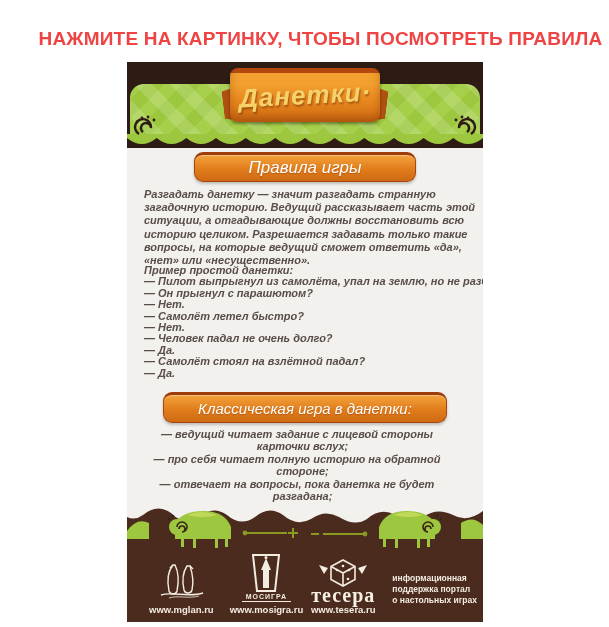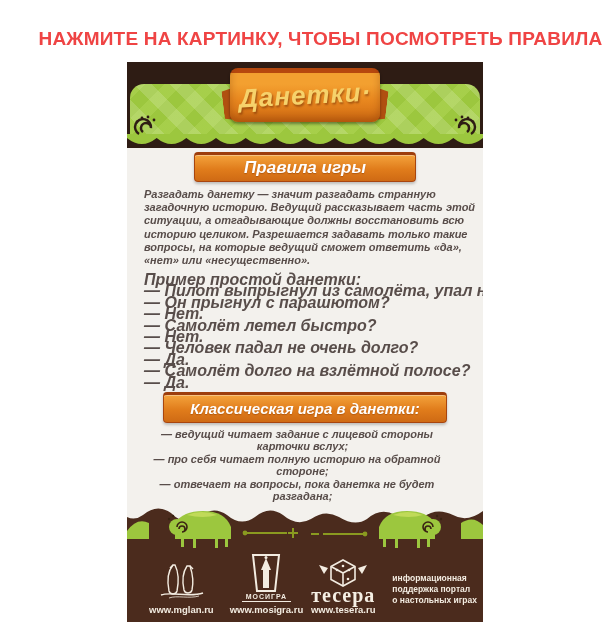--- a/index.html
+++ b/index.html
@@ -52,34 +52,34 @@
     font-size:26px; font-weight:bold; font-style:italic; color:#f6d26b;
     transform:rotate(-3deg); letter-spacing:1px;
     text-shadow:1px 2px 2px rgba(90,30,0,.45);
   }
 
   
   .pill {
     position:absolute; left:50%; transform:translateX(-50%);
     background:linear-gradient(#f4a33c, #e07c1b 55%, #cf6a14);
     border:1px solid #a8450e; border-top:3px solid #9d3d0c;
-    border-radius:4px; color:#ffffff; font-weight:bold; font-style:italic;
+    border-radius:9px; color:#ffffff; font-weight:normal; font-style:italic;
     display:flex; align-items:center; justify-content:center;
     box-shadow:0 2px 3px rgba(0,0,0,.22), inset 0 1px 0 rgba(255,255,255,.35);
     text-shadow:0 1px 1px rgba(120,50,0,.4);
   }
   .btn-rules   { top:90px;  width:222px; height:30px; font-size:17px; }
   .btn-classic { top:330px; width:284px; height:31px; font-size:15px; }
 
   
   .txt { color:#584d4a; font-weight:bold; font-style:italic; }
   .intro { position:absolute; left:17px; top:126px; width:334px;
            font-size:11px; line-height:13.2px; }
-  .example { position:absolute; left:17px; top:212px; width:340px;
-             font-size:16px; line-height:11.4px; }
+  .example { position:absolute; left:17px; top:203px; width:340px;
+             font-size:11px; line-height:11.4px; }
   .example .line { white-space:nowrap; }
   .classic { position:absolute; left:17px; top:366px; width:306px;
              font-size:11px; line-height:12.4px;text-align:center; }
   .classic .line { padding-left:11px; text-indent:-11px; }
 
   
   .card-footer { position:absolute; left:0; bottom:0; width:356px; height:117px;
                  background:#4b2b1d; }
   .hills { position:absolute; left:0; top:-2px; width:356px; height:50px; }
 
@@ -143,21 +143,21 @@
 
   <div class="txt example">
     <div class="line">Пример простой данетки:</div>
     <div class="line">— Пилот выпрыгнул из самолёта, упал на землю, но не разбился.</div>
     <div class="line">— Он прыгнул с парашютом?</div>
     <div class="line">— Нет.</div>
     <div class="line">— Самолёт летел быстро?</div>
     <div class="line">— Нет.</div>
     <div class="line">— Человек падал не очень долго?</div>
     <div class="line">— Да.</div>
-    <div class="line">— Самолёт долго на взлётной полосе?</div>
+    <div class="line">— Самолёт стоял на взлётной падал?</div>
     <div class="line">— Да.</div>
   </div>
 
   <div class="pill btn-classic">Классическая игра в данетки:</div>
 
   <div class="txt classic">
     <div class="line">— ведущий читает задание с лицевой стороны карточки вслух;</div>
     <div class="line">— про себя читает полную историю на обратной стороне;</div>
     <div class="line">— отвечает на вопросы, пока данетка не будет разгадана;</div>
     <div class="line">— следующий игрок берёт карту и становится введущим.</div>

